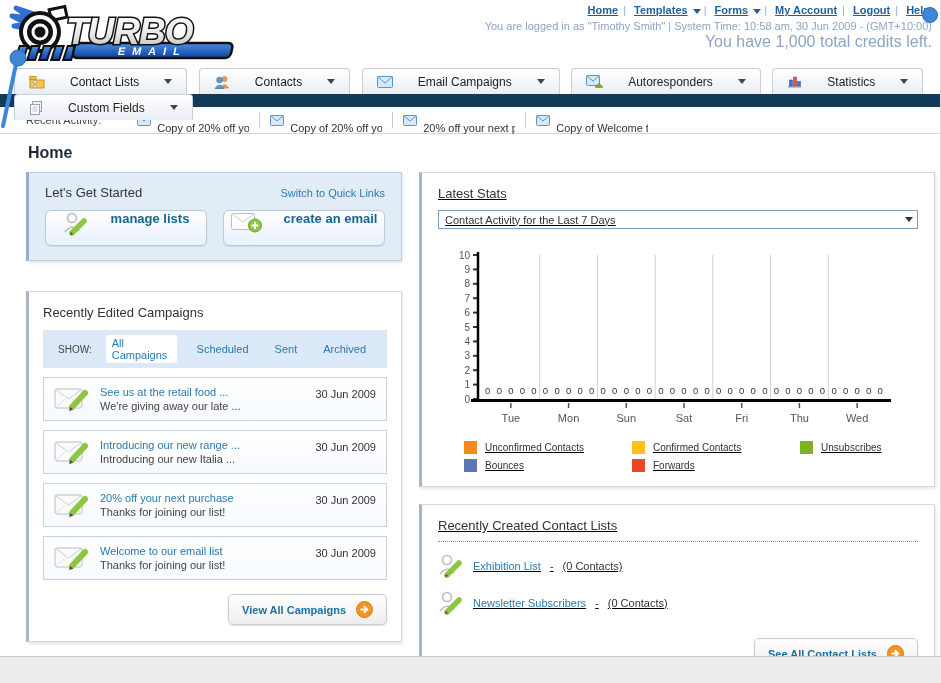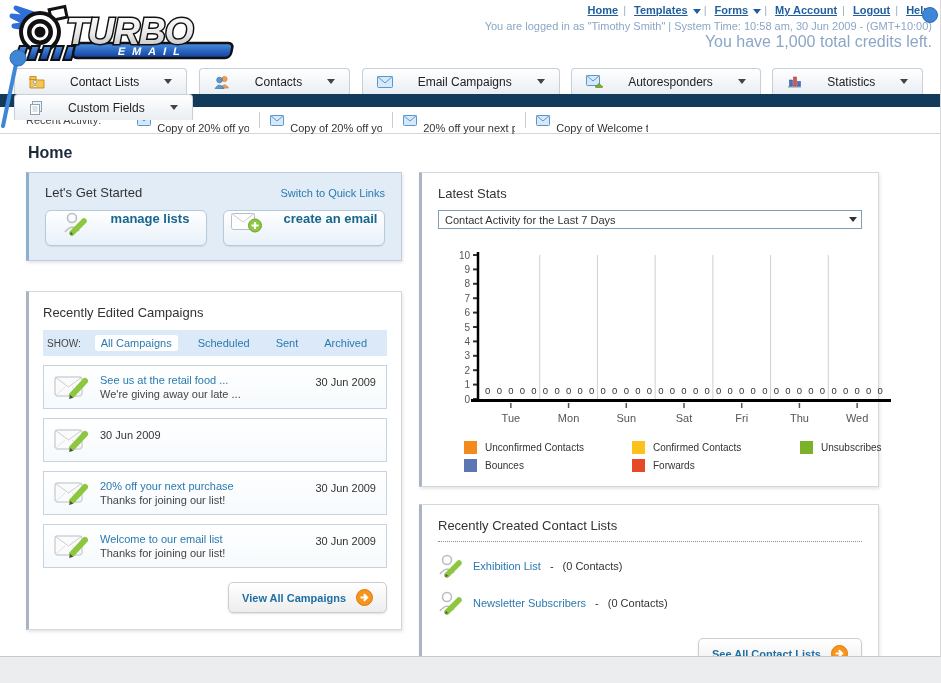--- a/index.html
+++ b/index.html
@@ -32,37 +32,37 @@
   .recent { display:flex; align-items:center; height:27px; padding-left:26px; border-bottom:1px solid #d6d6d6; background:#fff; }
   .recent .label { font-size:11px; color:#444; margin-right:26px; }
   .recent-item { display:flex; align-items:center; gap:6px; padding:0 10px; border-right:1px solid #ccc; height:16px; cursor:pointer; }
   .recent-item span { font-size:11px; color:#333; white-space:nowrap; overflow:hidden; max-width:92px; display:inline-block;margin-top:16px; }
 
   
   .content { padding:6px 26px 0 26px; }
   h1.page-title { font-size:16px; color:#1c2b3a; margin:4px 0 10px 2px; }
   .cols { display:flex; gap:17px; align-items:flex-start; }
   .col-left { width:376px; flex:none; }
-  .col-right { width:460px; flex:none; }
+  .col-right { width:516px; flex:none;text-decoration:underline; }
 
   .panel { background:#fff; border:1px solid #d3d8dd; border-left:3px solid #a9b6c2; box-shadow:1px 2px 3px rgba(0,0,0,.10); }
   .panel-title { font-size:13px; color:#333; }
 
   
   .get-started { background:#e1ecf7; border-color:#bccde0; border-left-color:#8fafcd; padding:12px 16px 14px; margin-bottom:30px; }
   .gs-head { display:flex; justify-content:space-between; align-items:center; margin-bottom:10px; }
   .gs-link { font-size:11px; color:#2a7ab0; cursor:pointer; }
   .gs-buttons { display:flex; gap:16px; }
   .gs-btn { flex:1; height:36px; display:flex; align-items:flex-start; justify-content:center; gap:22px;
             background:linear-gradient(#ffffff,#e8f1f9); border:1px solid #b3cbdd; border-radius:6px;
             font-size:13px; font-weight:bold; color:#17668c; cursor:pointer; box-shadow:0 1px 1px rgba(0,0,0,.08); }
 
   
   .campaigns { padding:13px 14px 16px; }
-  .filterbar { display:flex; align-items:center; gap:14px; background:#dbe9f8; margin-top:10px; padding:5px 4px; }
+  .filterbar { display:flex; align-items:center; gap:14px; background:#dbe9f8; margin-top:10px; padding:5px 15px; }
   .filterbar .show { font-size:10px; color:#444; }
   .filter-link { font-size:11px; color:#2a7ab0; cursor:pointer; padding:2px 6px; }
   .filter-link.active { background:#fff; border-radius:3px; color:#2a7ab0; }
   .camp-card { display:flex; align-items:center; gap:10px; border:1px solid #c6d3e0; border-radius:0;
                background:linear-gradient(#ffffff,#f6fafd); padding:6px 10px; margin-top:9px; min-height:44px; cursor:pointer; }
   .camp-text { flex:1; }
   .camp-title { font-size:11px; color:#2a7ab0; }
   .camp-sub { font-size:11px; color:#444; margin-top:2px; }
   .camp-date { font-size:11px; color:#333; align-self:flex-start; margin-top:4px; }
   .btn-row { display:flex; justify-content:flex-end; margin-top:14px; }
@@ -304,20 +304,24 @@
           </div>
 
           <div class="camp-card">
             <svg width="36" height="30" viewBox="0 0 36 30">
                 <rect x="1" y="5" width="27" height="19" rx="2" fill="#fbfbfb" stroke="#b9bec3"></rect>
                 <path d="M1 5 L14.5 15 L28 5" fill="none" stroke="#c9ced3"></path>
                 <path d="M1 24 L11 15 M28 24 L18 15" stroke="#dde2e6" fill="none"></path>
                 <line x1="18" y1="23" x2="31" y2="9" stroke="#8dc63f" stroke-width="6" stroke-linecap="round"></line>
                 <path d="M15 27 l1.2 -4 l3 2.8 z" fill="#4a4a4a"></path>
               </svg>
+            <div class="camp-text">
+              <div class="camp-title">Introducing our new range ...</div>
+              <div class="camp-sub">Introducing our new Italia ...</div>
+            </div>
             <div class="camp-date">30 Jun 2009</div>
           </div>
 
           <div class="camp-card">
             <svg width="36" height="30" viewBox="0 0 36 30">
                 <rect x="1" y="5" width="27" height="19" rx="2" fill="#fbfbfb" stroke="#b9bec3"></rect>
                 <path d="M1 5 L14.5 15 L28 5" fill="none" stroke="#c9ced3"></path>
                 <path d="M1 24 L11 15 M28 24 L18 15" stroke="#dde2e6" fill="none"></path>
                 <line x1="18" y1="23" x2="31" y2="9" stroke="#8dc63f" stroke-width="6" stroke-linecap="round"></line>
                 <path d="M15 27 l1.2 -4 l3 2.8 z" fill="#4a4a4a"></path>

